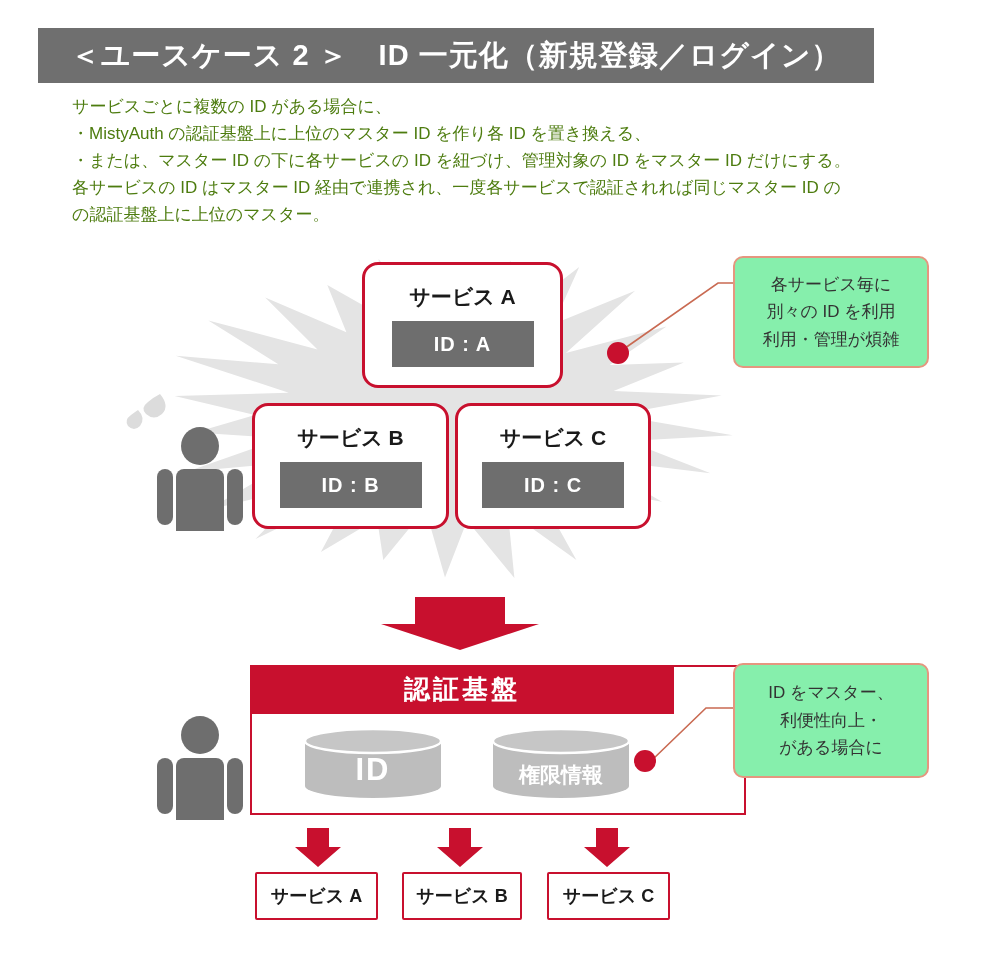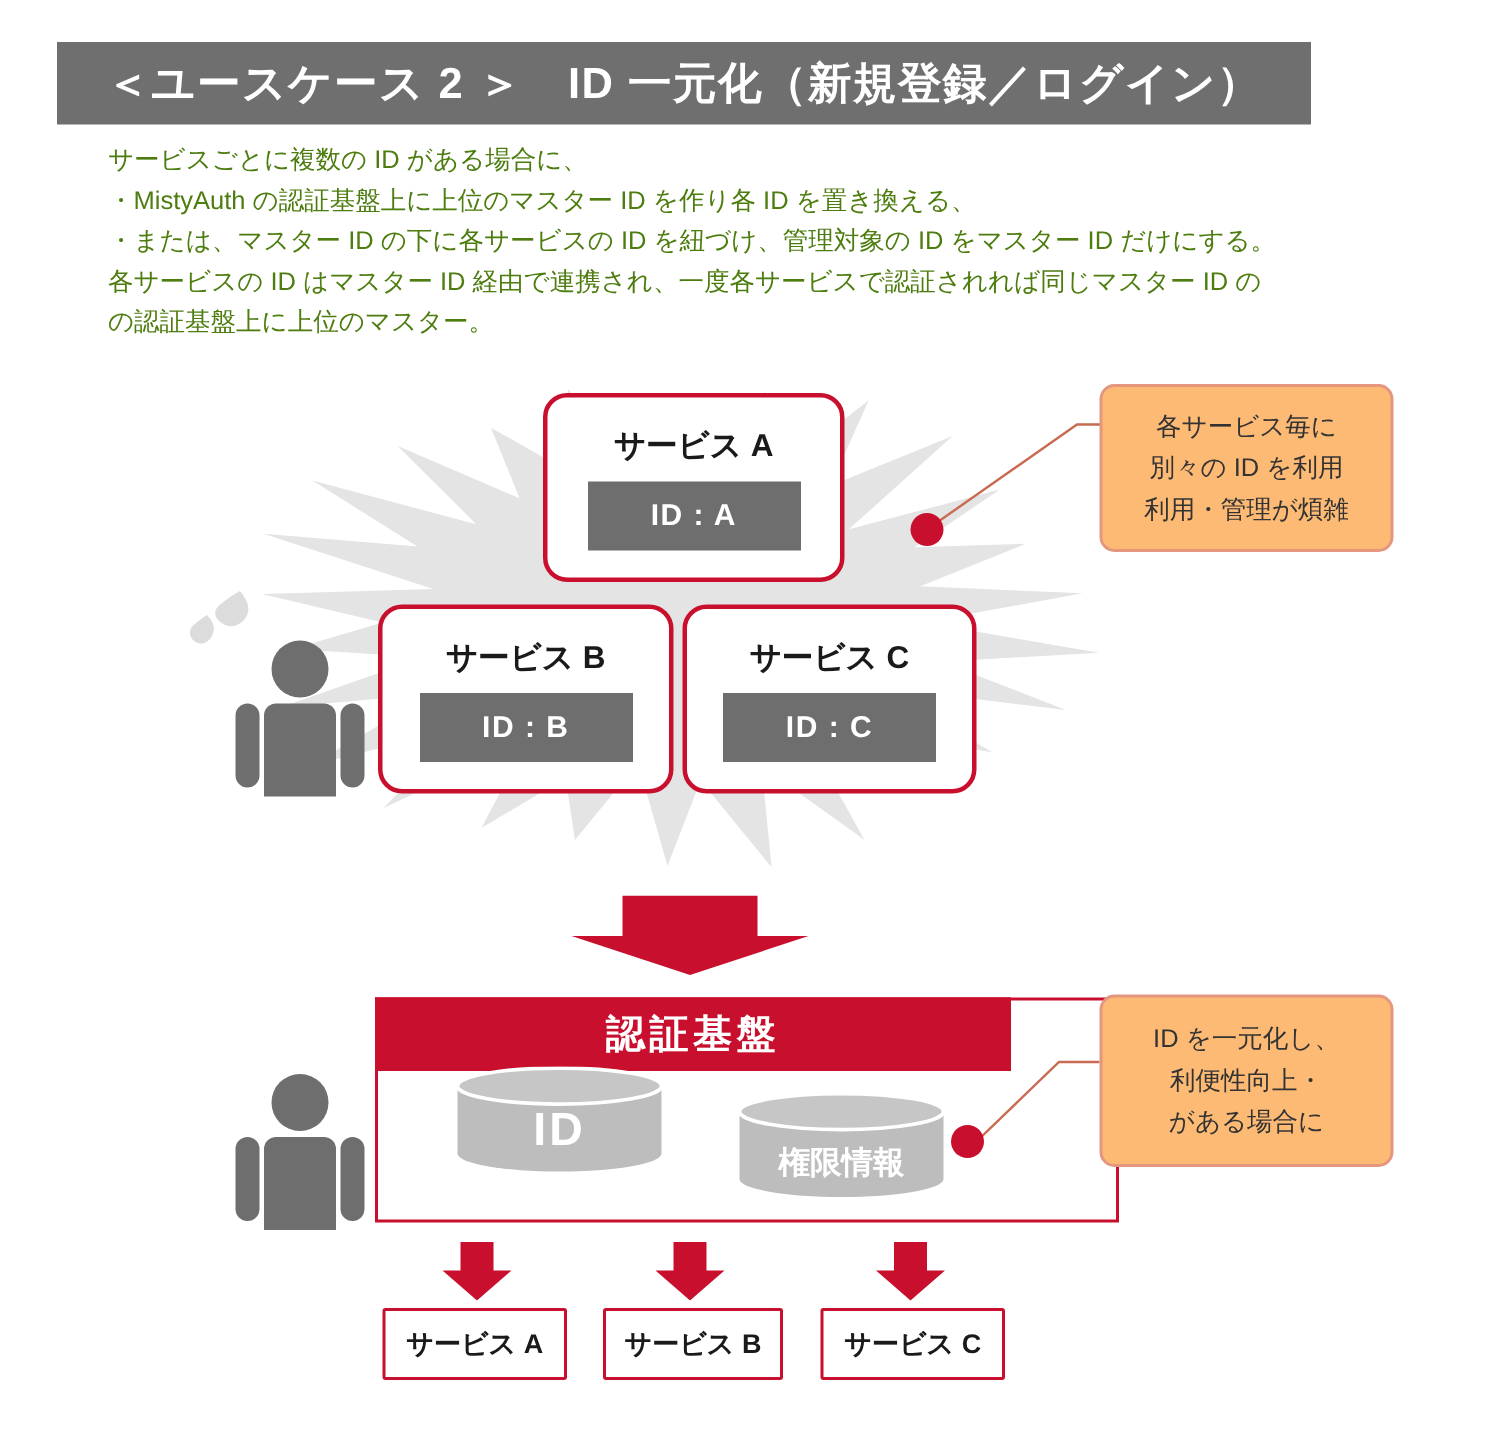--- a/index.html
+++ b/index.html
@@ -40,21 +40,21 @@
   .card-b{left:252px;top:403px;width:191px;height:120px;}
   .card-c{left:455px;top:403px;width:190px;height:120px;}
   .svc-name{font-size:21px;font-weight:bold;color:#1a1a1a;}
   .id-chip{
     width:142px;height:46px;background:#6E6E6E;color:#ffffff;
     display:flex;align-items:center;justify-content:center;
     font-size:20px;font-weight:bold;letter-spacing:1px;
   }
   
   .callout{
-    position:absolute;background:#fdba74;border:2px solid #E5967F;border-radius:10px;
+    position:absolute;background:#86efac;border:2px solid #E5967F;border-radius:10px;
     display:flex;flex-direction:column;align-items:center;justify-content:center;
     font-size:17px;line-height:1.62;color:#333;text-align:center;
   }
   .callout-1{left:733px;top:256px;width:192px;height:108px;}
   .callout-2{left:733px;top:663px;width:192px;height:111px;}
   .dot{position:absolute;width:22px;height:22px;border-radius:50%;background:#C8102E;}
   .dot-1{left:607px;top:342px;}
   .dot-2{left:634px;top:750px;}
   .conn{position:absolute;overflow:visible;}
   .conn-1{left:605px;top:275px;width:130px;height:85px;}
@@ -64,21 +64,21 @@
   .big-arrow{position:absolute;left:381px;top:597px;width:158px;height:53px;}
   .small-arrow{position:absolute;top:828px;width:46px;height:39px;}
   .sa-1{left:295px;} .sa-2{left:437px;} .sa-3{left:584px;}
   
   .platform{position:absolute;left:250px;top:665px;width:496px;height:150px;border:2px solid #C8102E;background:#fff;box-sizing:border-box;}
   .platform-header{
     position:absolute;left:-2px;top:-2px;width:420px;height:45px;background:#C8102E;color:#fff;
     display:flex;align-items:center;justify-content:center;font-size:26px;font-weight:bold;letter-spacing:3px;border:2px solid #C8102E;box-sizing:content-box;
   }
   .cyl{position:absolute;width:138px;height:72px;}
-  .cyl-1{left:52px;top:44px;} .cyl-2{left:240px;top:61px;}
+  .cyl-1{left:52px;top:61px;} .cyl-2{left:240px;top:61px;}
   .cyl-label{position:absolute;left:0;right:0;text-align:center;color:#ffffff;font-weight:bold;}
   .cyl-label-id{top:24px;font-size:31px;letter-spacing:2px;}
   .cyl-label-auth{top:33px;font-size:21px;}
   
   .svc-box{
     position:absolute;top:872px;height:48px;background:#fff;border:2px solid #C8102E;border-radius:2px;
     display:flex;align-items:center;justify-content:center;font-size:18px;font-weight:bold;color:#1a1a1a;box-sizing:border-box;
   }
   .box-a{left:255px;width:123px;} .box-b{left:402px;width:120px;} .box-c{left:547px;width:123px;}
 </style>
@@ -169,21 +169,21 @@
       </svg>
       <div class="cyl-label cyl-label-auth">権限情報</div>
     </div>
   </div>
 
   <svg class="conn conn-2">
     <polyline points="11,61 66,8 93,8"></polyline>
   </svg>
   <div class="dot dot-2"></div>
   <div class="callout callout-2">
-    <div>ID を一元化し、</div>
+    <div>ID をマスター、</div>
     <div>利便性向上・</div>
     <div>がある場合に</div>
   </div>
 
   <svg class="small-arrow sa-1" viewBox="0 0 46 39">
     <polygon points="12,0 34,0 34,19 46,19 23,39 0,19 12,19" fill="#C8102E"></polygon>
   </svg>
   <svg class="small-arrow sa-2" viewBox="0 0 46 39">
     <polygon points="12,0 34,0 34,19 46,19 23,39 0,19 12,19" fill="#C8102E"></polygon>
   </svg>

